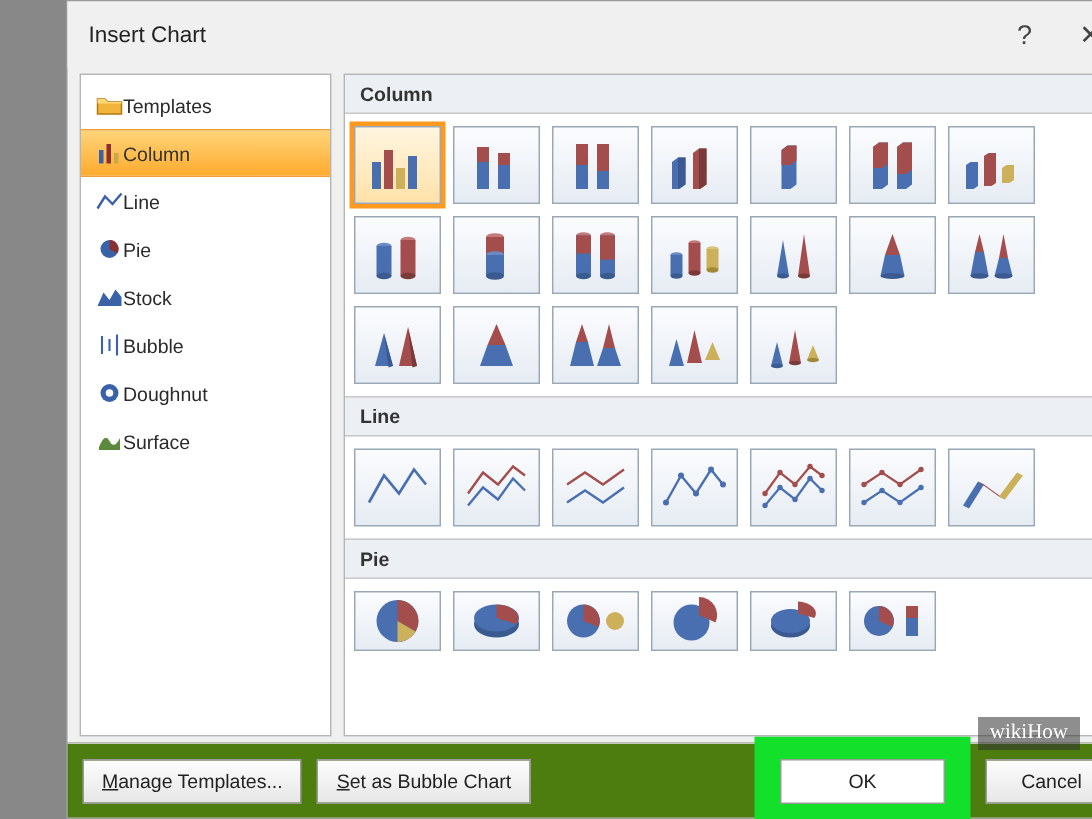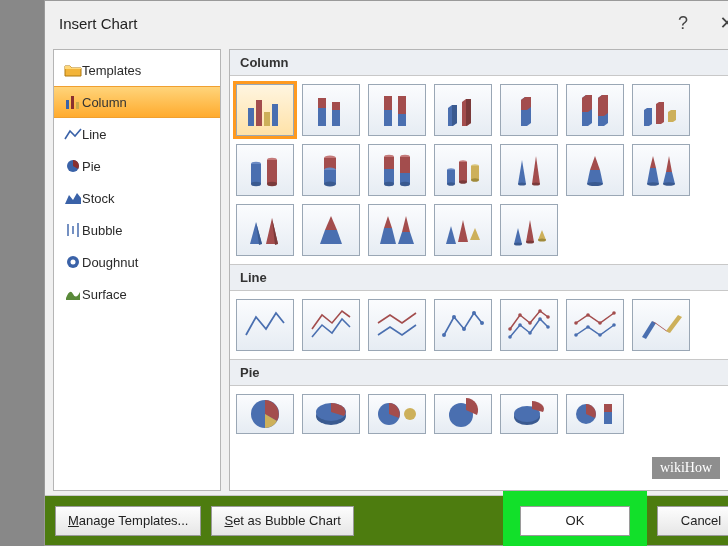--- a/index.html
+++ b/index.html
@@ -144,21 +144,21 @@
     min-width:88px;
   }
   .btn.small { min-width:0; padding:0 12px; }
   .spacer { flex:1; }
   .ok-highlight {
     padding:17px; background:#12e02a;
     display:inline-flex;
   }
   .ok-highlight .btn { min-width:110px; background:#fff; }
   .watermark {
-    position:absolute; right:8px; bottom:67px;
+    position:absolute; right:8px; bottom:46px;
     font-size:14px; color:#fff;
     background:rgba(50,50,50,.55);
     padding:3px 8px;
     font-family: Georgia, serif;
   }
   .ul { text-decoration: underline; }
 </style>
 </head>
 <body>
 

